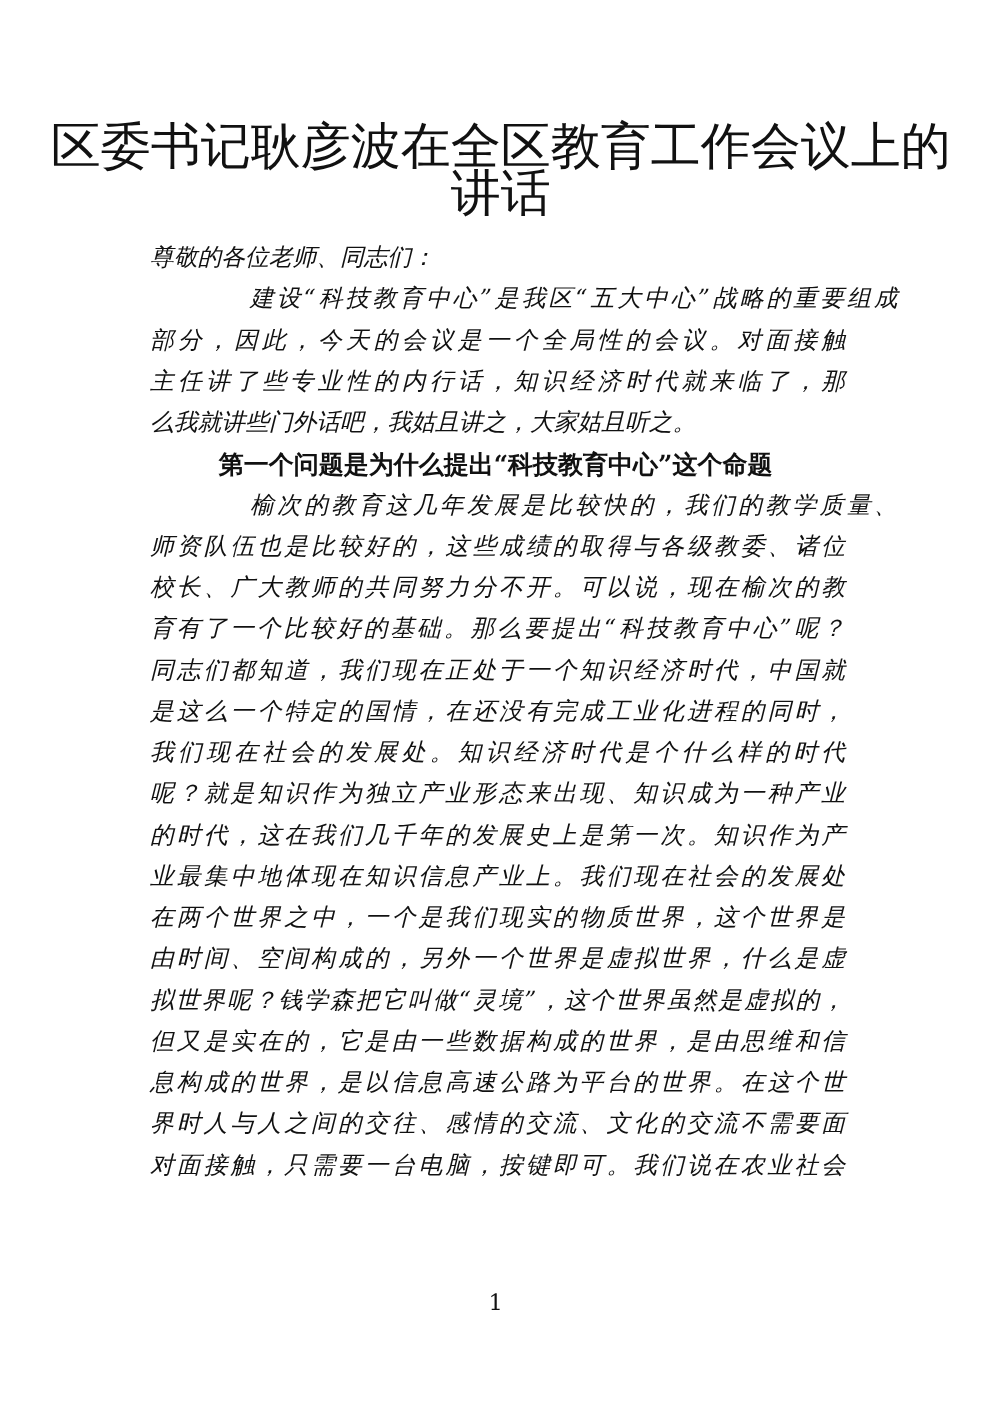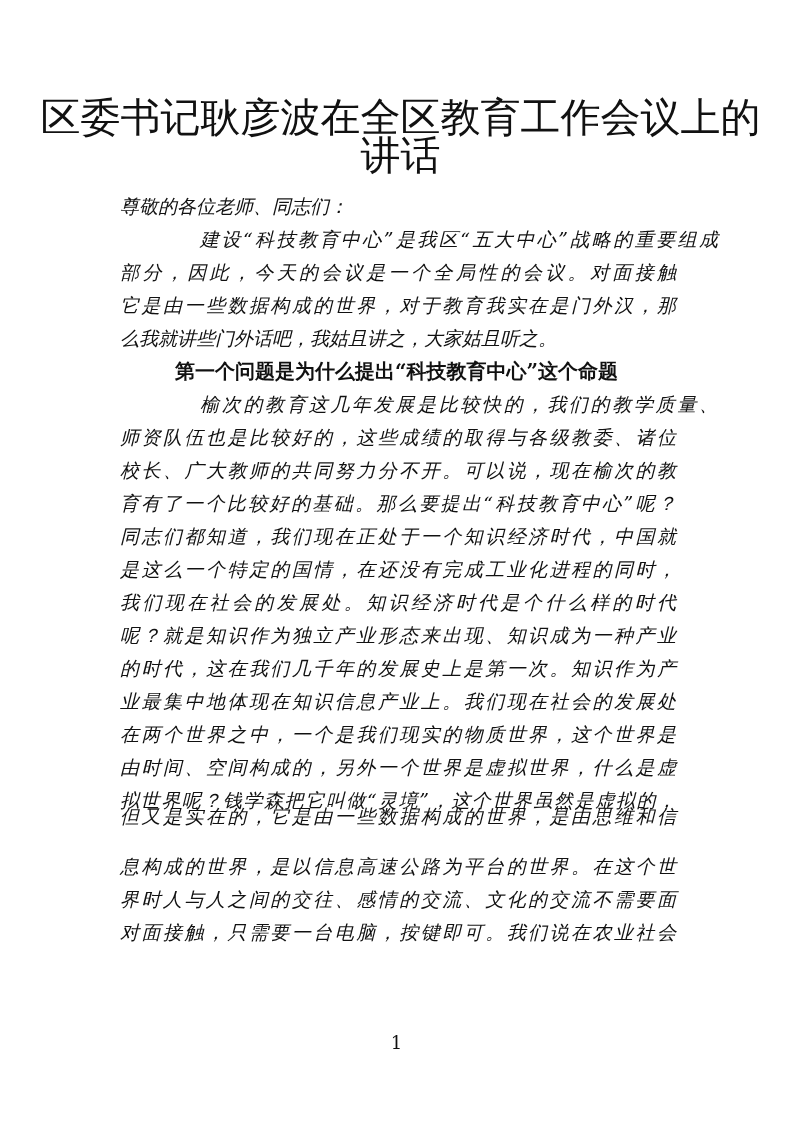--- a/index.html
+++ b/index.html
@@ -20,37 +20,37 @@
 <div>
   <div class="title">
     <div>区委书记耿彦波在全区教育工作会议上的</div>
     <div>讲话</div>
   </div>
 
   <div class="line last" style="top:190px">尊敬的各位老师、同志们：</div>
 
   <div class="line indent" style="top:223px">建设“科技教育中心”是我区“五大中心”战略的重要组成</div>
   <div class="line" style="top:256px">部分，因此，今天的会议是一个全局性的会议。对面接触</div>
-  <div class="line" style="top:289px">它是由一些数据构成的世界，对于教育我实在是门外汉，那</div>
+  <div class="line" style="top:289px">主任讲了些专业性的内行话，知识经济时代就来临了，那</div>
   <div class="line last" style="top:322px">么我就讲些门外话吧，我姑且讲之，大家姑且听之。</div>
 
   <div class="heading" style="top:355px">第一个问题是为什么提出“科技教育中心”这个命题</div>
 
   <div class="line indent" style="top:388px">榆次的教育这几年发展是比较快的，我们的教学质量、</div>
   <div class="line" style="top:421px">师资队伍也是比较好的，这些成绩的取得与各级教委、诸位</div>
   <div class="line" style="top:454px">校长、广大教师的共同努力分不开。可以说，现在榆次的教</div>
   <div class="line" style="top:487px">育有了一个比较好的基础。那么要提出“科技教育中心”呢？</div>
   <div class="line" style="top:520px">同志们都知道，我们现在正处于一个知识经济时代，中国就</div>
   <div class="line" style="top:553px">是这么一个特定的国情，在还没有完成工业化进程的同时，</div>
   <div class="line" style="top:586px">我们现在社会的发展处。知识经济时代是个什么样的时代</div>
   <div class="line" style="top:619px">呢？就是知识作为独立产业形态来出现、知识成为一种产业</div>
   <div class="line" style="top:652px">的时代，这在我们几千年的发展史上是第一次。知识作为产</div>
   <div class="line" style="top:685px">业最集中地体现在知识信息产业上。我们现在社会的发展处</div>
   <div class="line" style="top:718px">在两个世界之中，一个是我们现实的物质世界，这个世界是</div>
   <div class="line" style="top:751px">由时间、空间构成的，另外一个世界是虚拟世界，什么是虚</div>
   <div class="line" style="top:784px">拟世界呢？钱学森把它叫做“灵境”，这个世界虽然是虚拟的，</div>
-  <div class="line" style="top:800px">但又是实在的，它是由一些数据构成的世界，是由思维和信</div>
+  <div class="line" style="top:817px">但又是实在的，它是由一些数据构成的世界，是由思维和信</div>
   <div class="line" style="top:850px">息构成的世界，是以信息高速公路为平台的世界。在这个世</div>
   <div class="line" style="top:883px">界时人与人之间的交往、感情的交流、文化的交流不需要面</div>
   <div class="line" style="top:916px">对面接触，只需要一台电脑，按键即可。我们说在农业社会</div>
 
   <div class="pagenum">1</div>
 </div>
 
 </body></html>

